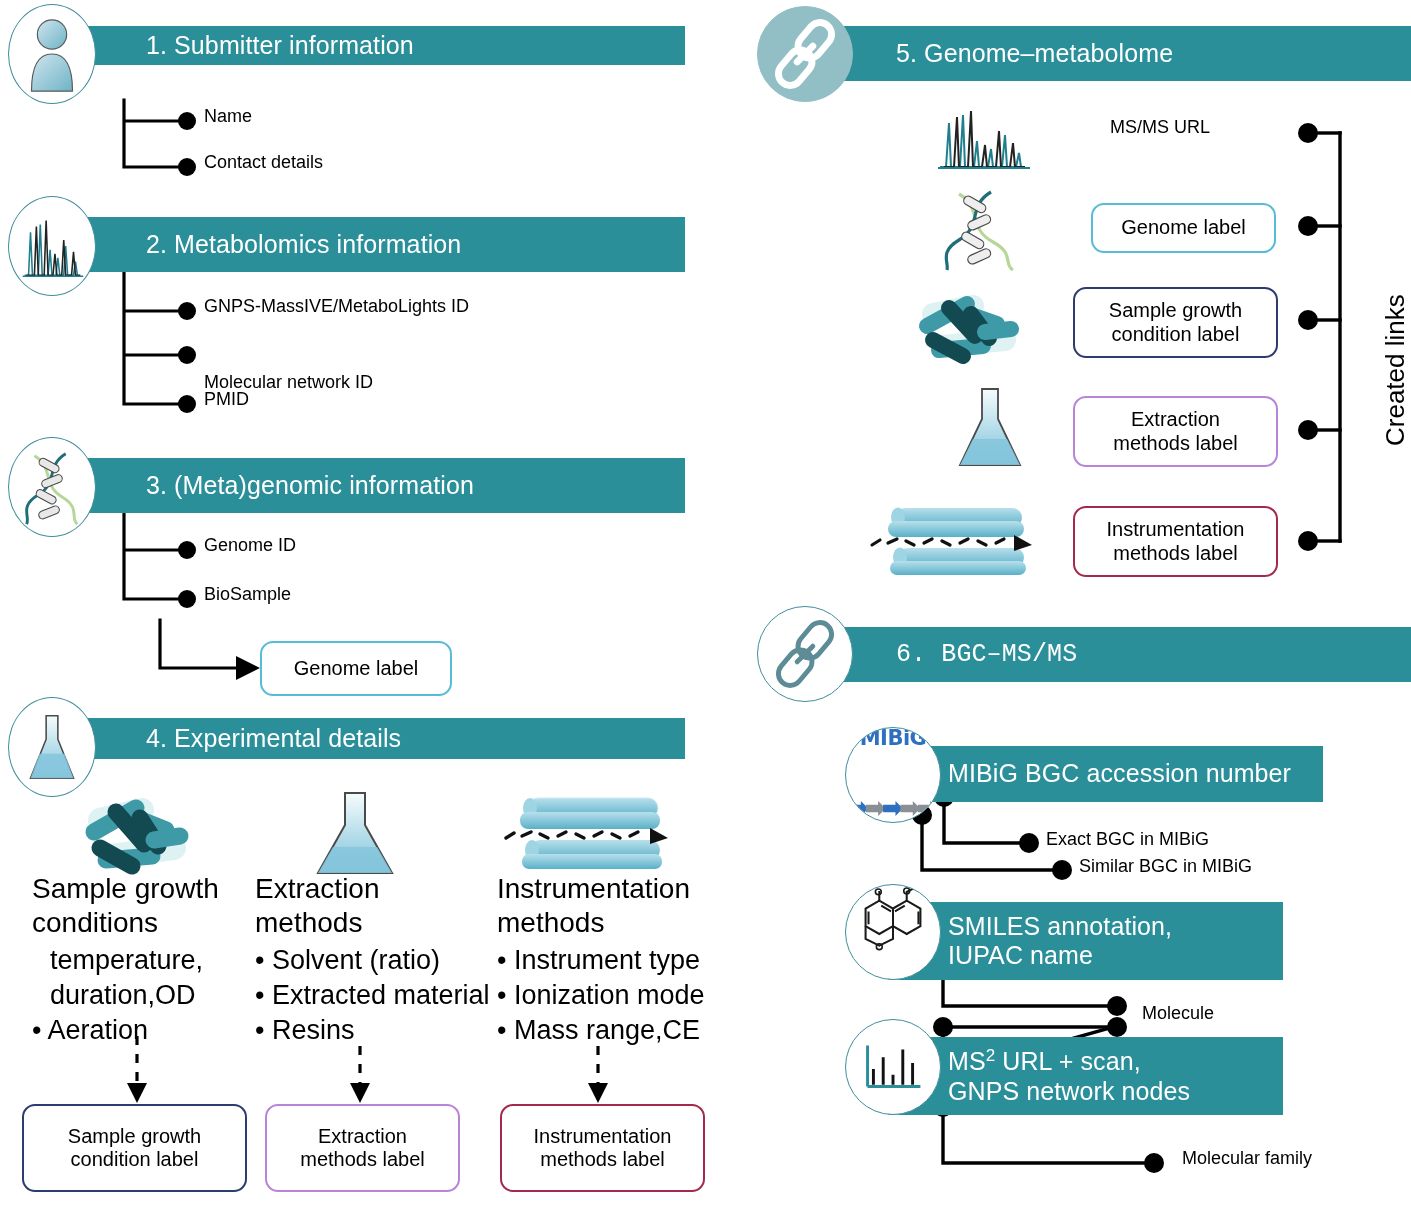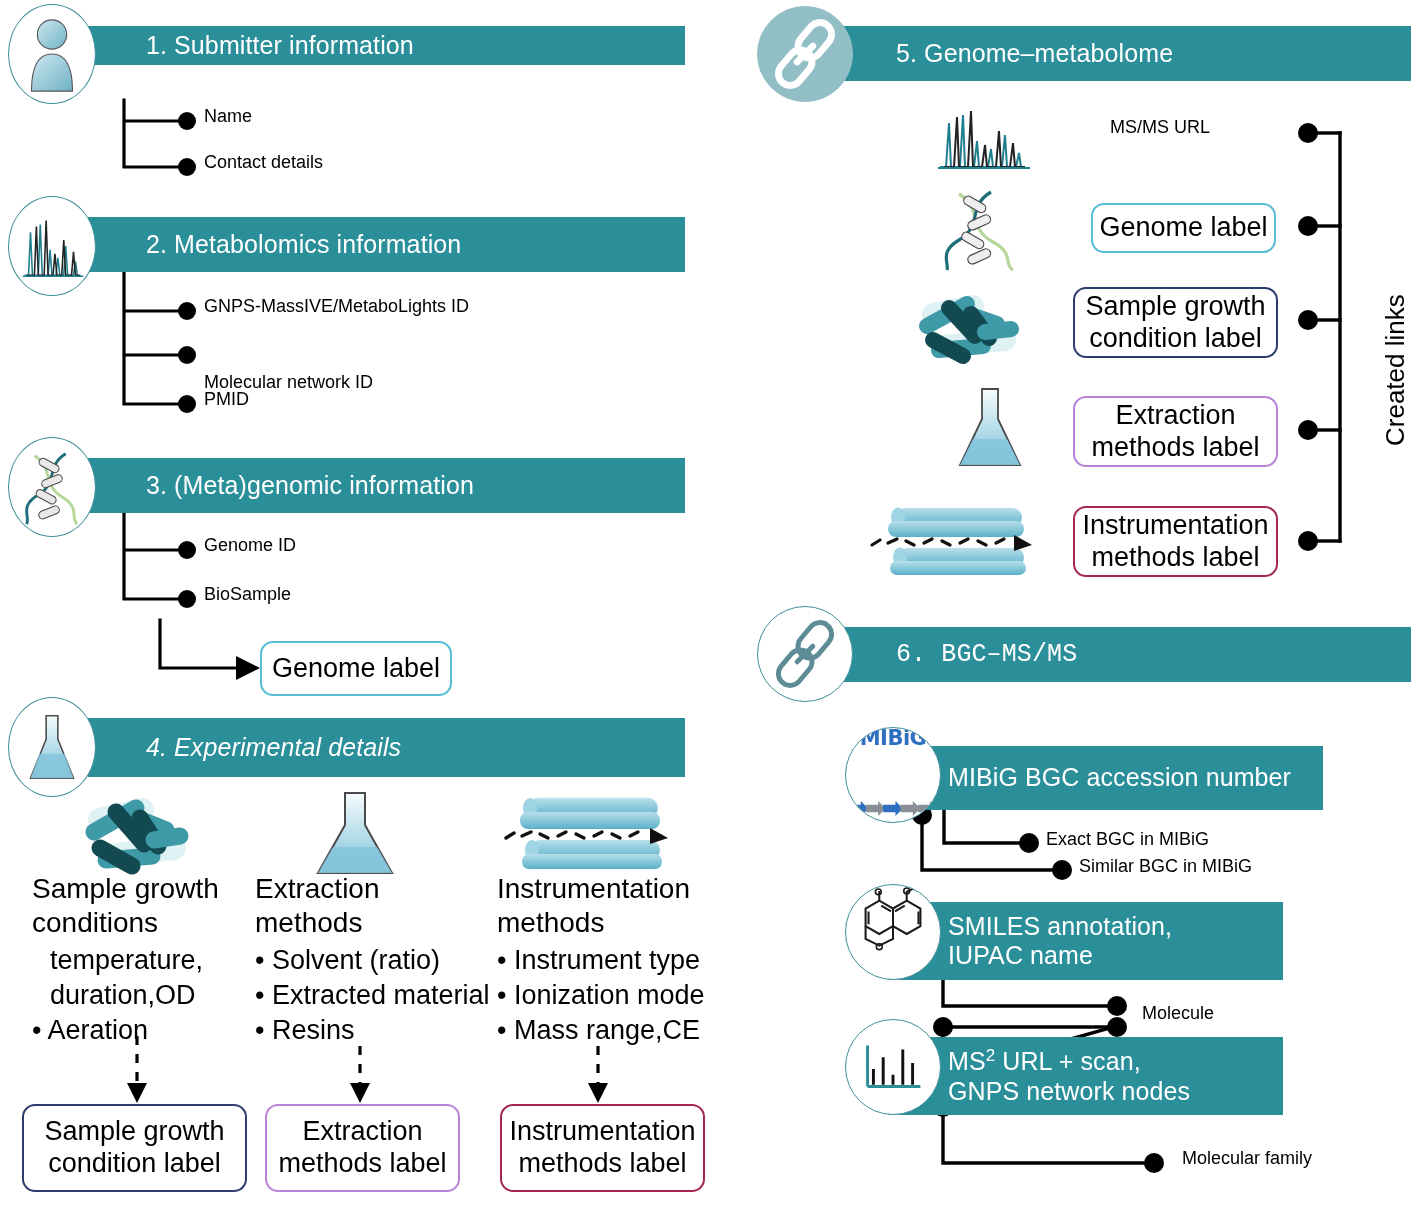--- a/index.html
+++ b/index.html
@@ -24,21 +24,21 @@
   .blist{position:absolute;font-size:27px;line-height:1.30;color:#000;}
   .blist div{white-space:nowrap;}
   .blist .ind{padding-left:18px;}
 
   
   svg.lines{position:absolute;left:0;top:0;width:1411px;height:1229px;pointer-events:none;}
 
   
   .pill{position:absolute;box-sizing:border-box;background:#fff;border:2.4px solid #000;
         border-radius:13px;display:flex;align-items:center;justify-content:center;
-        text-align:center;font-size:27px;line-height:1.17;color:#000;}
+        text-align:center;font-size:20px;line-height:1.17;color:#000;}
   .pill.cyan{border-color:#57bcd6;}
   .pill.navy{border-color:#2d3c6e;}
   .pill.violet{border-color:#b983d8;}
   .pill.maroon{border-color:#a32a4c;}
 
   .vlabel{position:absolute;font-size:26px;color:#000;
           transform:rotate(-90deg);transform-origin:left top;white-space:nowrap;}
 
   .mibig{position:absolute;display:flex;flex-direction:column;align-items:center;
          justify-content:center;width:100%;height:100%;gap:44px;}
@@ -180,21 +180,21 @@
       <rect x="33" y="40" width="22" height="8" rx="4" transform="rotate(-22 44 44)"></rect>
       <rect x="27" y="56" width="22" height="8" rx="4" transform="rotate(28 38 60)"></rect>
       <rect x="30" y="72" width="22" height="8" rx="4" transform="rotate(-22 41 76)"></rect>
     </g>
   </svg>
 </div>
 <div class="txt" style="left:204px;top:535px;">Genome ID</div>
 <div class="txt" style="left:204px;top:584px;">BioSample</div>
 <div class="pill cyan" style="left:260px;top:641px;width:192px;height:55px;">Genome label</div>
 
-<div class="bar" style="left:88px;top:718px;width:597px;height:59px;font-style:italic;">
+<div class="bar" style="left:88px;top:718px;width:597px;height:41px;">
   <span class="bar-label">4. Experimental details</span>
 </div>
 <div class="circ" style="left:8px;top:697px;width:88px;height:100px;">
   <svg viewBox="0 0 88 100">
     <defs>
         <linearGradient id="gf" x1="0" y1="0" x2="0" y2="1">
       <stop offset="0" stop-color="#f4fbfd"></stop>
           <stop offset="1" stop-color="#7fc3da"></stop>
         </linearGradient>
       </defs>
@@ -436,21 +436,21 @@
 <div class="circ" style="left:757px;top:606px;width:96px;height:96px;">
   <svg viewBox="0 0 96 96">
     <g stroke="#5e8c96" stroke-width="5" fill="none" stroke-linecap="round">
       <rect x="46" y="14" width="24" height="40" rx="12" transform="rotate(40 58 34)"></rect>
       <rect x="26" y="42" width="24" height="40" rx="12" transform="rotate(40 38 62)"></rect>
       <line x1="40" y1="56" x2="56" y2="40"></line>
     </g>
   </svg>
 </div>
 
-<div class="bar sub" style="left:888px;top:746px;width:435px;height:64px;">
+<div class="bar sub" style="left:888px;top:746px;width:435px;height:56px;">
   <span class="bar-label">MIBiG BGC accession number</span>
 </div>
 <div class="circ" style="left:845px;top:727px;width:96px;height:96px;">
   <div class="mibig">
     <span class="mibig-word">MIBiG</span>
     <svg width="76" height="14" viewBox="0 0 76 14" style="margin-top:2px">
       <g>
         <polygon points="2,4 12,4 12,1 18,7 12,13 12,10 2,10" fill="#2f6fc0"></polygon>
         <polygon points="16,4 26,4 26,1 32,7 26,13 26,10 16,10" fill="#8a8f96"></polygon>
         <polygon points="30,4 40,4 40,1 46,7 40,13 40,10 30,10" fill="#2f6fc0"></polygon>

